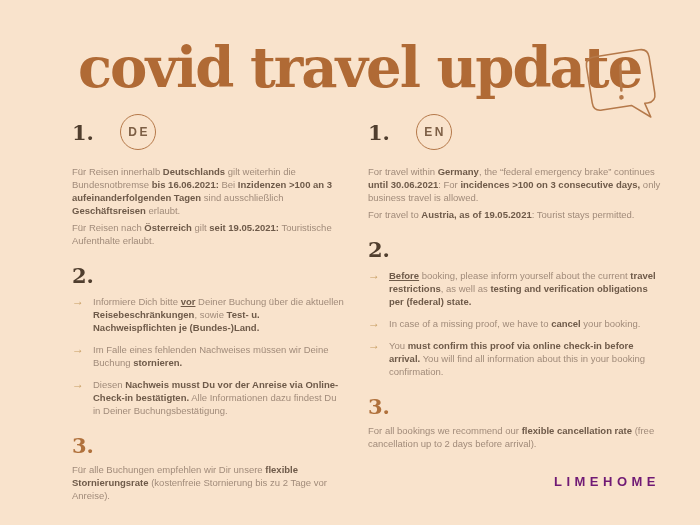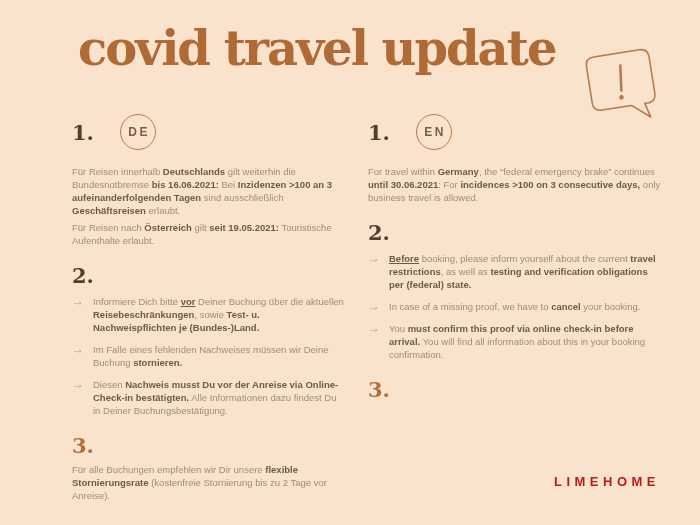--- a/index.html
+++ b/index.html
@@ -2,23 +2,23 @@
 <html><head>
 <meta charset="utf-8">
 <style>
   html,body { margin:0; padding:0; }
   .canvas {
     position:relative; width:700px; height:525px;
     background:#f9e3cc; overflow:hidden;
     font-family:"Liberation Sans", sans-serif;
   }
   .title {
-    position:absolute; left:78px; top:20px;
+    position:absolute; left:78px; top:34px;
     font-family:"DejaVu Serif", serif;
-    font-size:48px; font-weight:700; letter-spacing:-2px;
+    font-size:56px; font-weight:700; letter-spacing:-2px;
     color:#b06a35; white-space:nowrap;
   }
   .bubble { position:absolute; left:572px; top:32px; width:96px; height:100px; }
   .col { position:absolute; top:118px; }
   .col-de { left:72px;  width:272px; }
   .col-en { left:368px; width:293px; }
   .sec-head { display:flex; align-items:flex-start; gap:26px; min-height:24px; margin-top:14px; }
   .sec-head.first { margin-top:0; min-height:40px; }
   .num {
     font-family:"DejaVu Serif", serif; font-size:21px; font-weight:700;
@@ -34,21 +34,21 @@
   .para { font-size:9.5px; line-height:13px; color:#a18b7a; margin:4px 0 0 0; }
   .para.lead { margin-top:7px; }
   .para .b { font-weight:700; color:#6e5a49; }
   .para .u { text-decoration:underline; }
   .bullet { display:flex; gap:9px; margin-top:9px; }
   .bullet .arrow { color:#c79d62; font-size:12px; line-height:12px; flex:0 0 auto; }
   .bullet .para { margin:0; flex:1 1 auto; }
   .brand {
     position:absolute; right:40px; bottom:36px;
     font-size:13px; font-weight:700; letter-spacing:4.5px;
-    color:#b91c1c;
+    color:#701a75;
   }
 </style>
 </head>
 <body>
 
 <div class="canvas">
 
   <div class="title">covid travel update</div>
 
   <svg class="bubble" viewBox="0 0 100 100" fill="none">
@@ -85,35 +85,37 @@
         <div class="num accent">3.</div>
       </div>
       <p class="para lead"><span>Für alle Buchungen empfehlen wir Dir unsere </span><span class="b">flexible Stornierungsrate</span><span> (kostenfreie Stornierung bis zu 2 Tage vor Anreise).</span></p>
     </div>
   <div class="col col-en">
       <div class="sec-head first">
         <div class="num">1.</div>
         <div class="badge">EN</div>
       </div>
       <p class="para lead"><span>For travel within </span><span class="b">Germany</span><span>, the “federal emergency brake” continues </span><span class="b">until 30.06.2021</span><span>: For </span><span class="b">incidences &gt;100 on 3 consecutive days,</span><span> only business travel is allowed.</span></p>
+      <p class="para"><span>For travel to </span><span class="b">Austria, as of 19.05.2021</span><span>: Tourist stays permitted.</span></p>
       <div class="sec-head">
         <div class="num">2.</div>
       </div>
       <div class="bullet">
         <span class="arrow">→</span>
         <p class="para"><span class="b u">Before</span><span> booking, please inform yourself about the current </span><span class="b">travel restrictions</span><span>, as well as </span><span class="b">testing and verification obligations per (federal) state.</span></p>
       </div>
       <div class="bullet">
         <span class="arrow">→</span>
         <p class="para"><span>In case of a missing proof, we have to </span><span class="b">cancel</span><span> your booking.</span></p>
       </div>
       <div class="bullet">
         <span class="arrow">→</span>
         <p class="para"><span>You </span><span class="b">must confirm this proof via online check-in before arrival.</span><span> You will find all information about this in your booking confirmation.</span></p>
       </div>
       <div class="sec-head">
         <div class="num accent">3.</div>
       </div>
+      <p class="para lead"><span>For all bookings we recommend our </span><span class="b">flexible cancellation rate</span><span> (free cancellation up to 2 days before arrival).</span></p>
     </div>
 
   <div class="brand">LIMEHOME</div>
 
 </div>
 
 </body></html>

